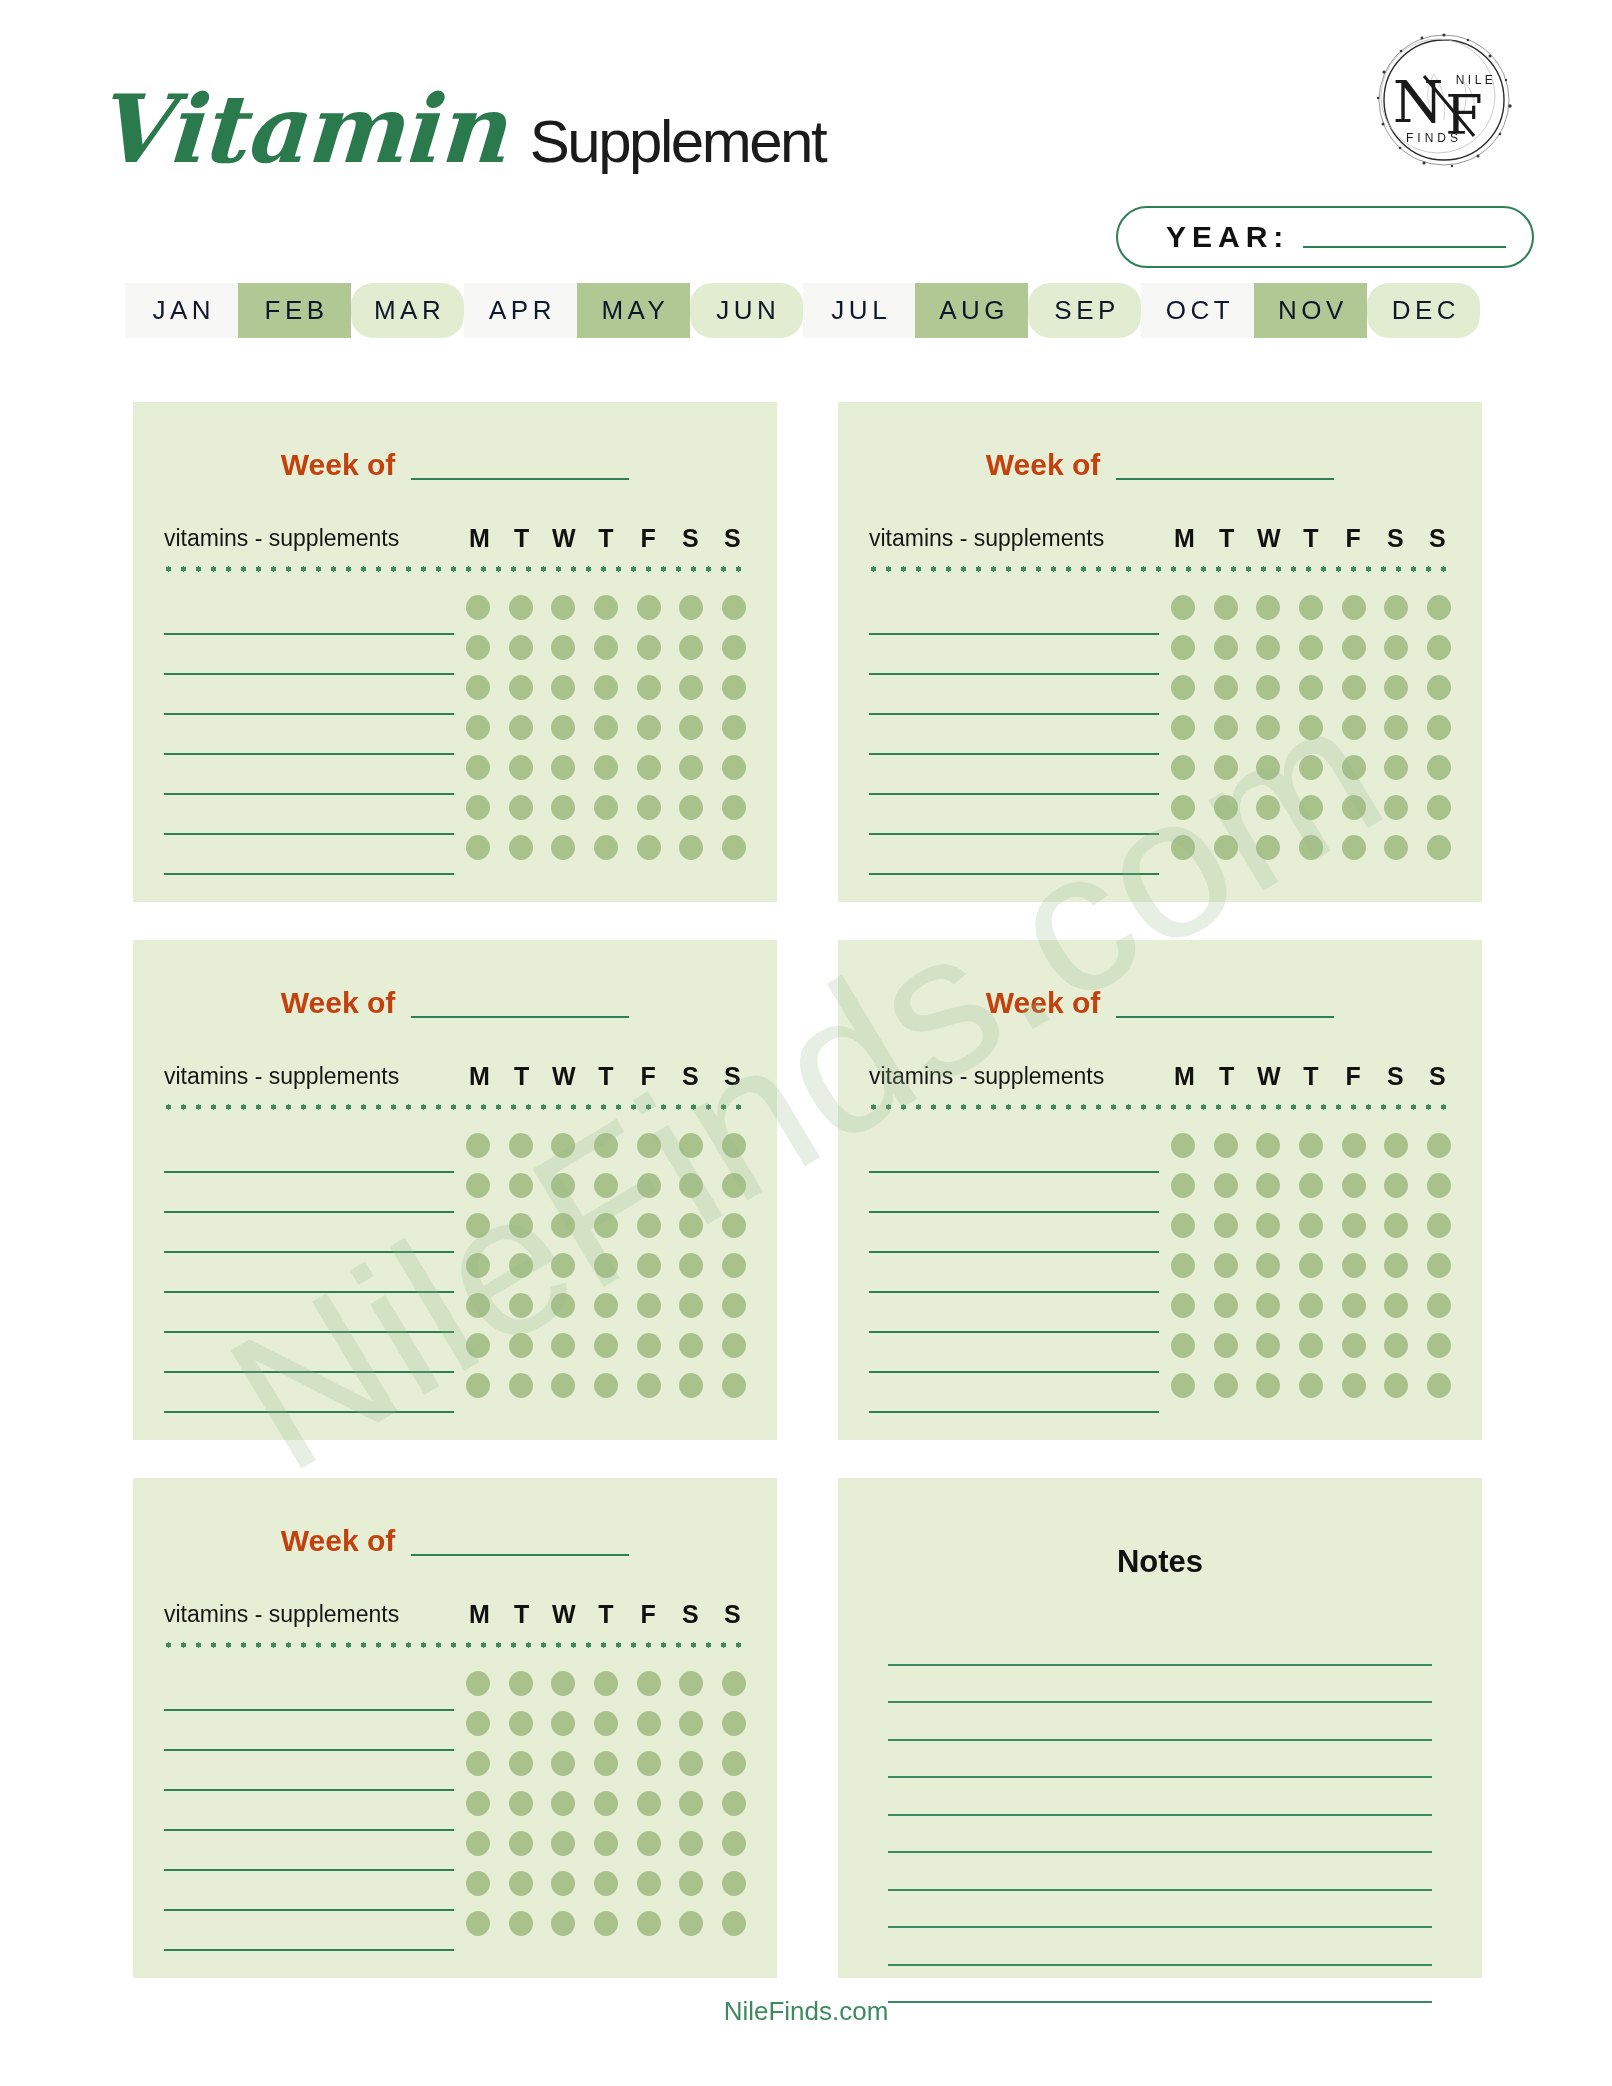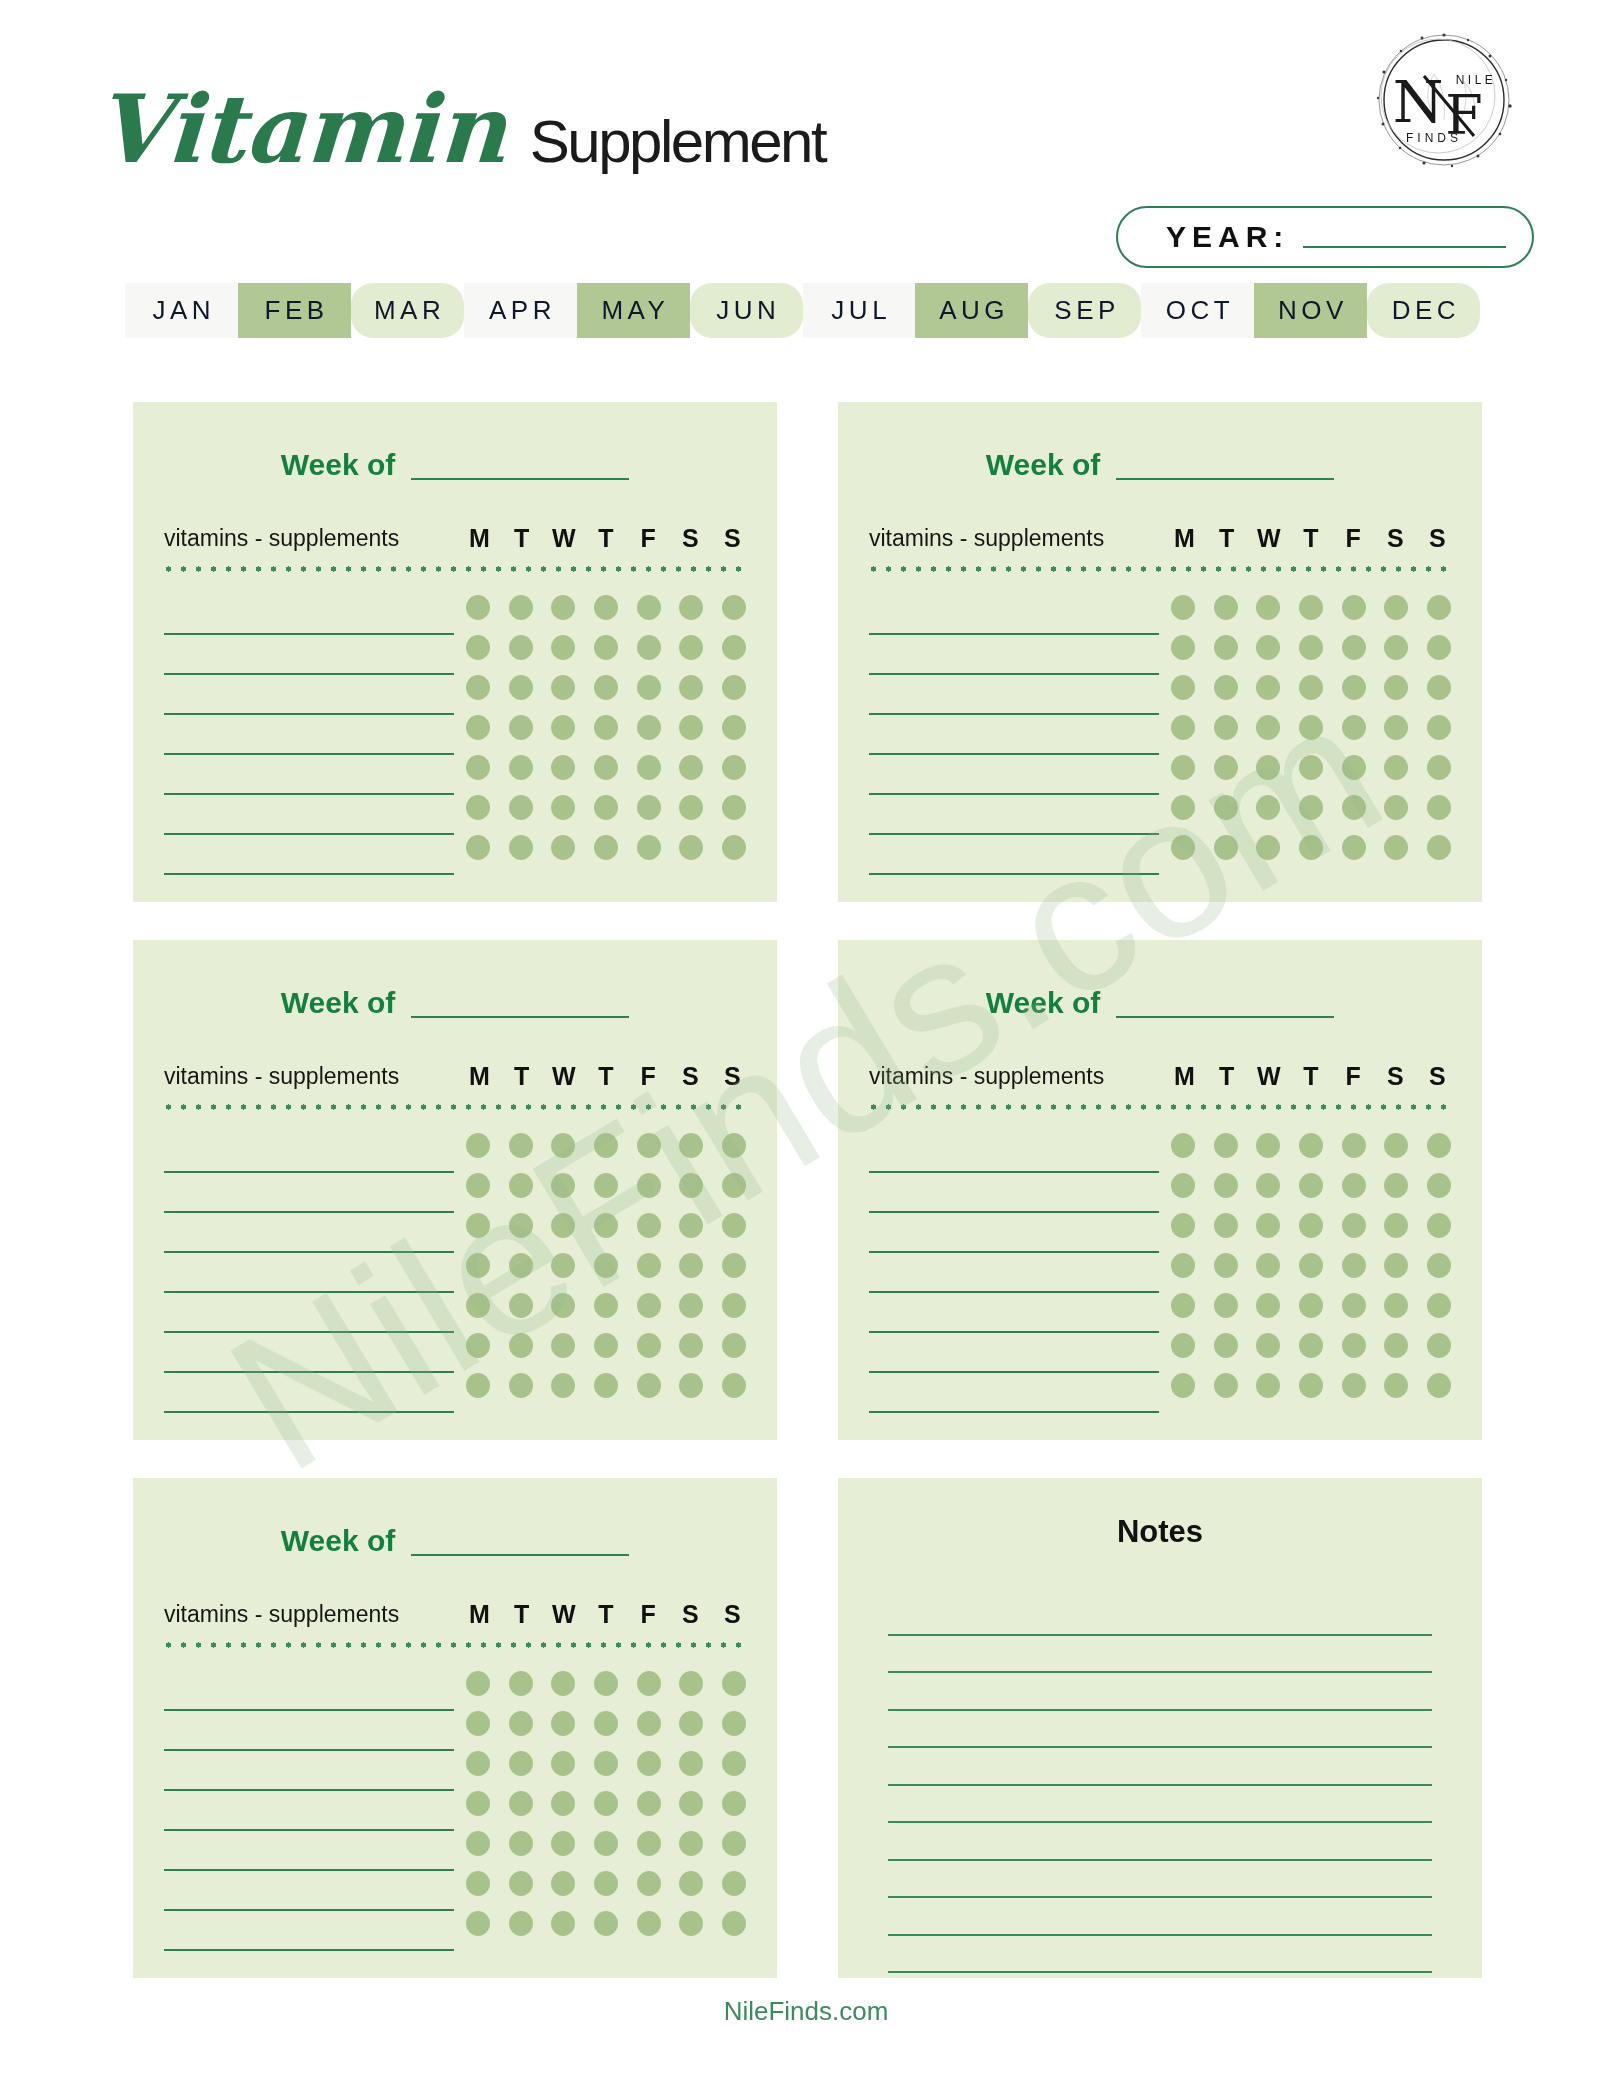--- a/index.html
+++ b/index.html
@@ -165,21 +165,21 @@
   .week-head {
     display: flex;
     align-items: flex-end;
     justify-content: center;
     padding-top: 48px;
   }
   .week-of-label {
     font-family: "Liberation Sans", sans-serif;
     font-weight: 700;
     font-size: 30px;
-    color: #15803d;
+    color: #c2410c;
     line-height: 1;
   }
   .week-of-line {
     width: 218px;
     border-bottom: 2.5px solid #2f7f54;
     margin-left: 16px;
     height: 16px;
   }
 
   .col-head {
@@ -250,21 +250,21 @@
   .dot {
     width: 24px;
     height: 25px;
     border-radius: 50%;
     background: #a9c28c;
   }
 
   
   .notes-title {
     text-align: center;
-    padding-top: 36px;
+    padding-top: 66px;
     font-family: "Liberation Sans", sans-serif;
     font-weight: 700;
     font-size: 31px;
     color: #111111;
   }
   .notes-lines {
     padding: 0 50px;
     margin-top: 48px;
     display: flex;
     flex-direction: column;

